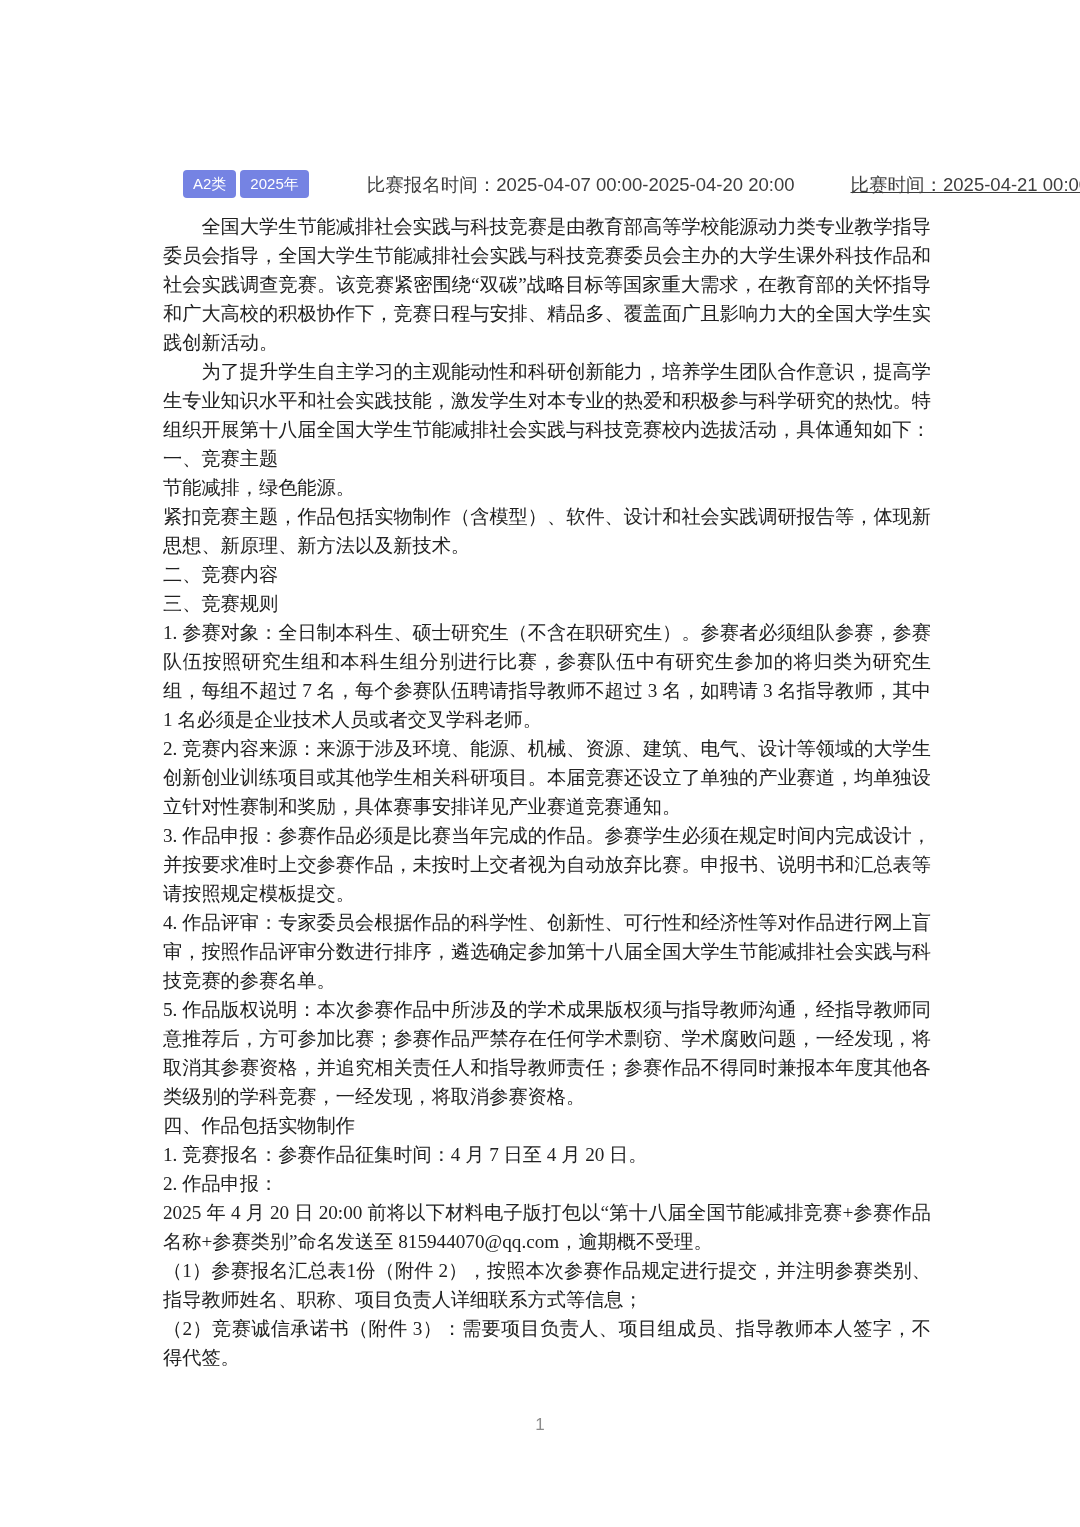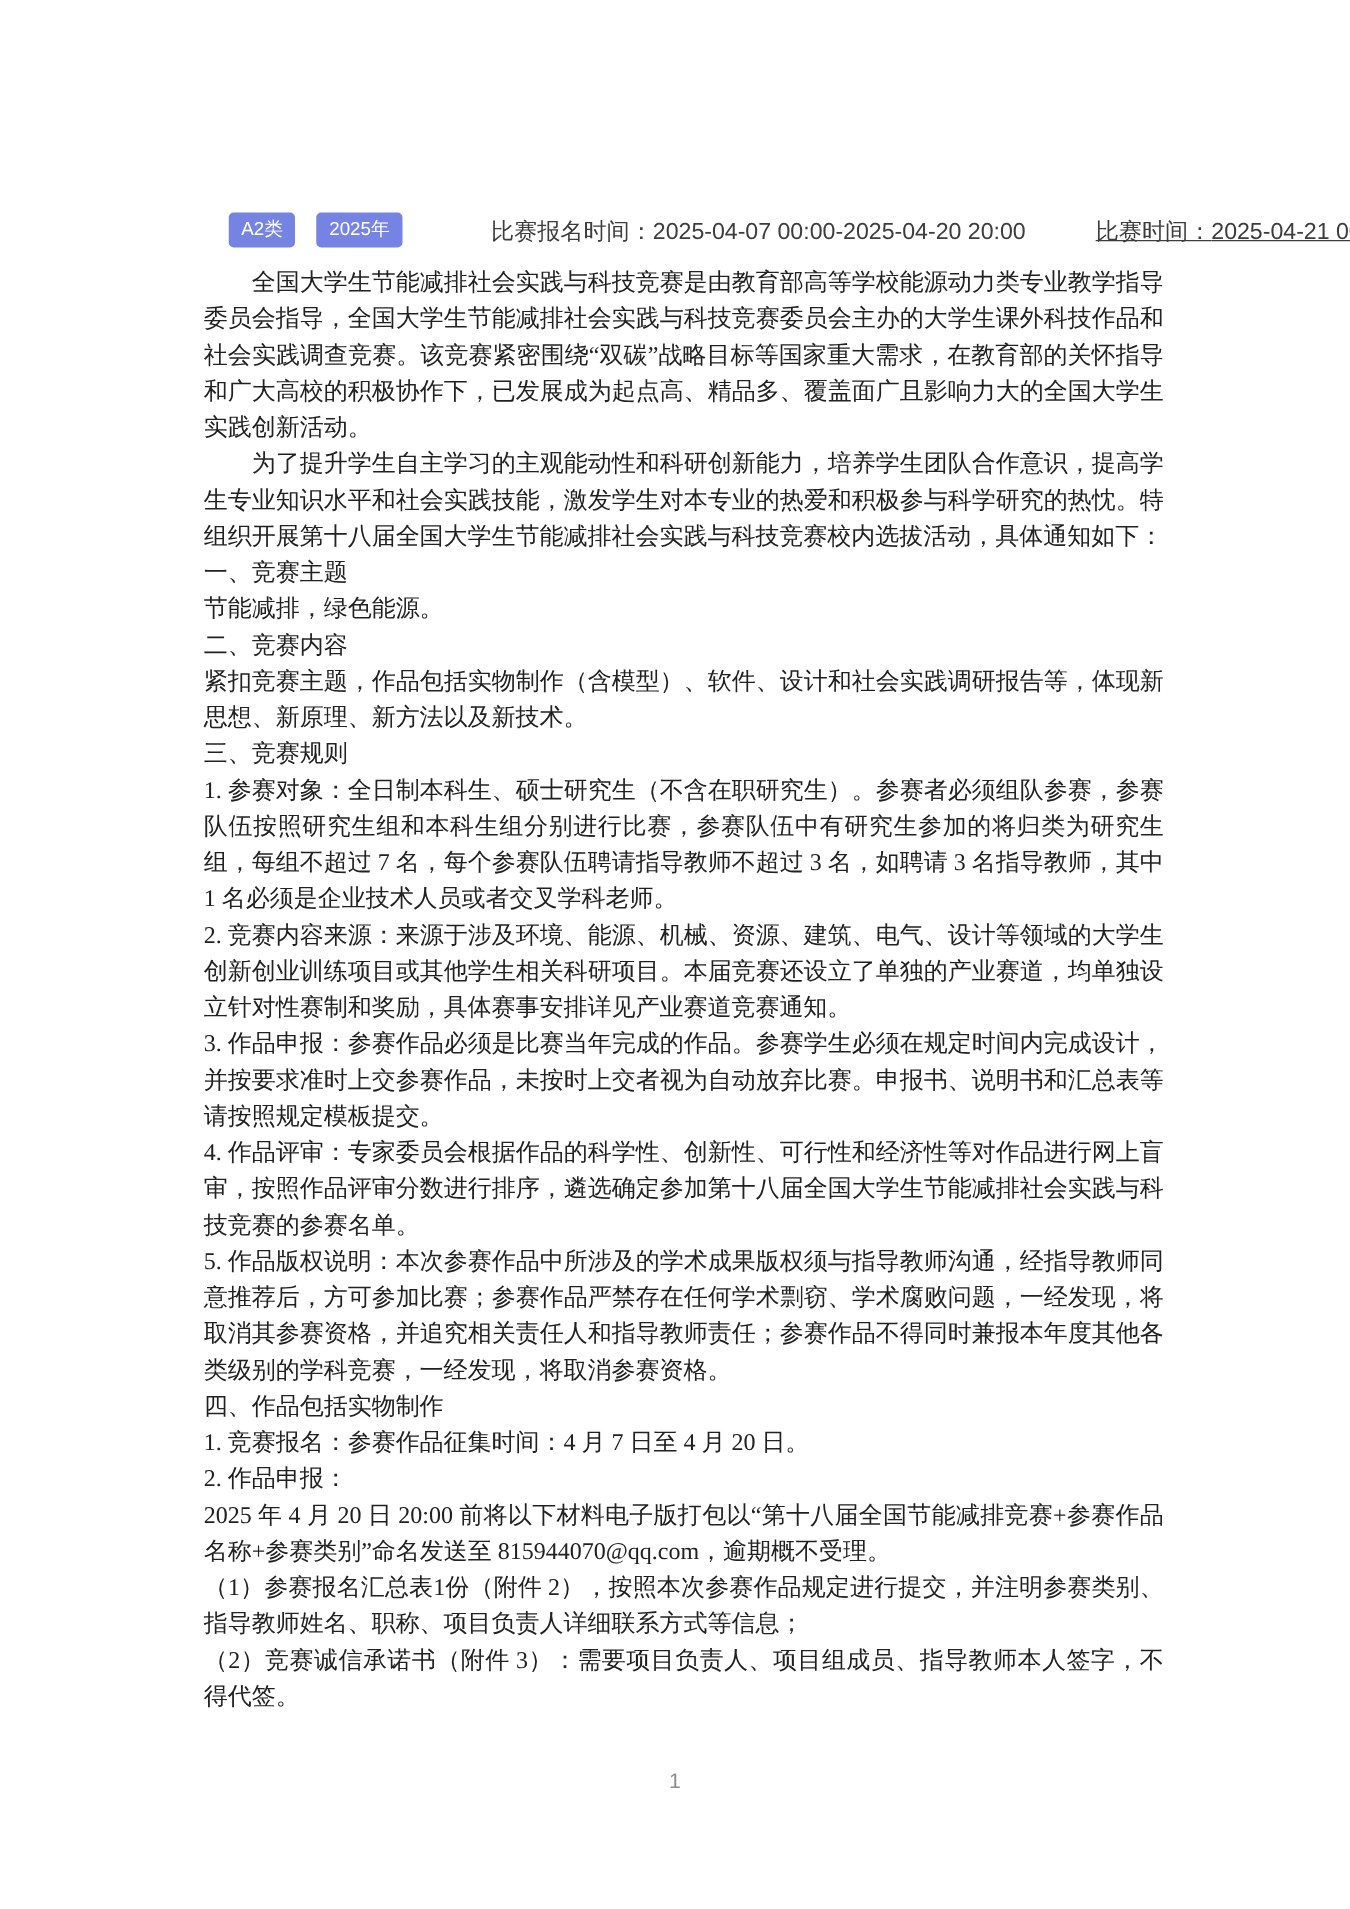--- a/index.html
+++ b/index.html
@@ -27,21 +27,21 @@
     white-space: nowrap;
   }
   .badge {
     display: inline-block;
     background: #7583e3;
     color: #ffffff;
     font-size: 15px;
     line-height: 1;
     padding: 6px 10px 7px 10px;
     border-radius: 4px;
-    margin-right: 17px;
+    margin-right: 4px;
   }
   .time-block {
     color: #3d3d3d;
     font-size: 18.5px;
     margin-left: 54px;
   }
   .time-block.second { margin-left: 56px; text-decoration: underline; }
   .time-label { color: #3d3d3d; }
   .time-value { color: #3d3d3d; }
 
@@ -81,26 +81,26 @@
     <span class="badge">2025年</span>
     <span class="time-block">
       <span class="time-label">比赛报名时间：</span><span class="time-value">2025-04-07 00:00-2025-04-20 20:00</span>
     </span>
     <span class="time-block second">
       <span class="time-label">比赛时间：</span><span class="time-value">2025-04-21 00:00</span>
     </span>
   </div>
 
   <div class="content">
-    <p class="indent">全国大学生节能减排社会实践与科技竞赛是由教育部高等学校能源动力类专业教学指导委员会指导，全国大学生节能减排社会实践与科技竞赛委员会主办的大学生课外科技作品和社会实践调查竞赛。该竞赛紧密围绕“双碳”战略目标等国家重大需求，在教育部的关怀指导和广大高校的积极协作下，已发展成为起点高、精品多、覆盖面广且影响力大的全国大学生实践创新活动。</p>
+    <p class="indent">全国大学生节能减排社会实践与科技竞赛是由教育部高等学校能源动力类专业教学指导委员会指导，全国大学生节能减排社会实践与科技竞赛委员会主办的大学生课外科技作品和社会实践调查竞赛。该竞赛紧密围绕“双碳”战略目标等国家重大需求，在教育部的关怀指导和广大高校的积极协作下，竞赛日程与安排、精品多、覆盖面广且影响力大的全国大学生实践创新活动。</p>
     <p class="indent">为了提升学生自主学习的主观能动性和科研创新能力，培养学生团队合作意识，提高学生专业知识水平和社会实践技能，激发学生对本专业的热爱和积极参与科学研究的热忱。特组织开展第十八届全国大学生节能减排社会实践与科技竞赛校内选拔活动，具体通知如下：</p>
     <p>一、竞赛主题</p>
     <p>节能减排，绿色能源。</p>
+    <p>紧扣竞赛主题，作品包括实物制作（含模型）、软件、设计和社会实践调研报告等，体现新思想、新原理、新方法以及新技术。</p>
     <p>二、竞赛内容</p>
-    <p>紧扣竞赛主题，作品包括实物制作（含模型）、软件、设计和社会实践调研报告等，体现新思想、新原理、新方法以及新技术。</p>
     <p>三、竞赛规则</p>
     <p>1. 参赛对象：全日制本科生、硕士研究生（不含在职研究生）。参赛者必须组队参赛，参赛队伍按照研究生组和本科生组分别进行比赛，参赛队伍中有研究生参加的将归类为研究生组，每组不超过 7 名，每个参赛队伍聘请指导教师不超过 3 名，如聘请 3 名指导教师，其中 1 名必须是企业技术人员或者交叉学科老师。</p>
     <p>2. 竞赛内容来源：来源于涉及环境、能源、机械、资源、建筑、电气、设计等领域的大学生创新创业训练项目或其他学生相关科研项目。本届竞赛还设立了单独的产业赛道，均单独设立针对性赛制和奖励，具体赛事安排详见产业赛道竞赛通知。</p>
     <p>3. 作品申报：参赛作品必须是比赛当年完成的作品。参赛学生必须在规定时间内完成设计，并按要求准时上交参赛作品，未按时上交者视为自动放弃比赛。申报书、说明书和汇总表等请按照规定模板提交。</p>
     <p>4. 作品评审：专家委员会根据作品的科学性、创新性、可行性和经济性等对作品进行网上盲审，按照作品评审分数进行排序，遴选确定参加第十八届全国大学生节能减排社会实践与科技竞赛的参赛名单。</p>
     <p>5. 作品版权说明：本次参赛作品中所涉及的学术成果版权须与指导教师沟通，经指导教师同意推荐后，方可参加比赛；参赛作品严禁存在任何学术剽窃、学术腐败问题，一经发现，将取消其参赛资格，并追究相关责任人和指导教师责任；参赛作品不得同时兼报本年度其他各类级别的学科竞赛，一经发现，将取消参赛资格。</p>
     <p>四、作品包括实物制作</p>
     <p>1. 竞赛报名：参赛作品征集时间：4 月 7 日至 4 月 20 日。</p>
     <p>2. 作品申报：</p>
     <p>2025 年 4 月 20 日 20:00 前将以下材料电子版打包以“第十八届全国节能减排竞赛+参赛作品名称+参赛类别”命名发送至 815944070@qq.com，逾期概不受理。</p>

